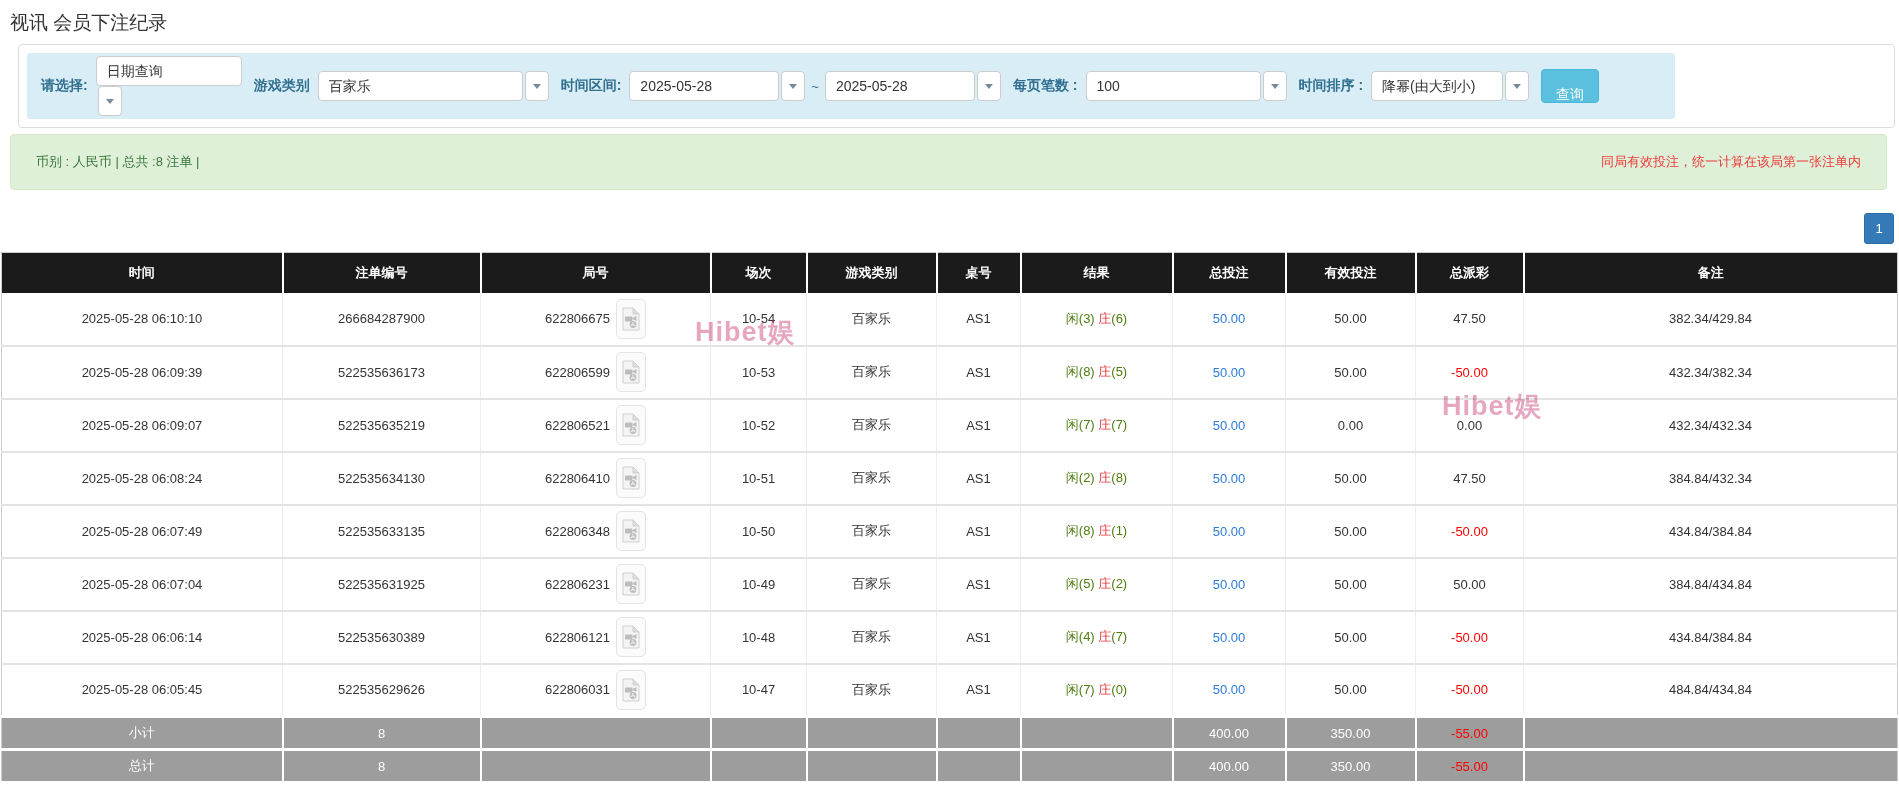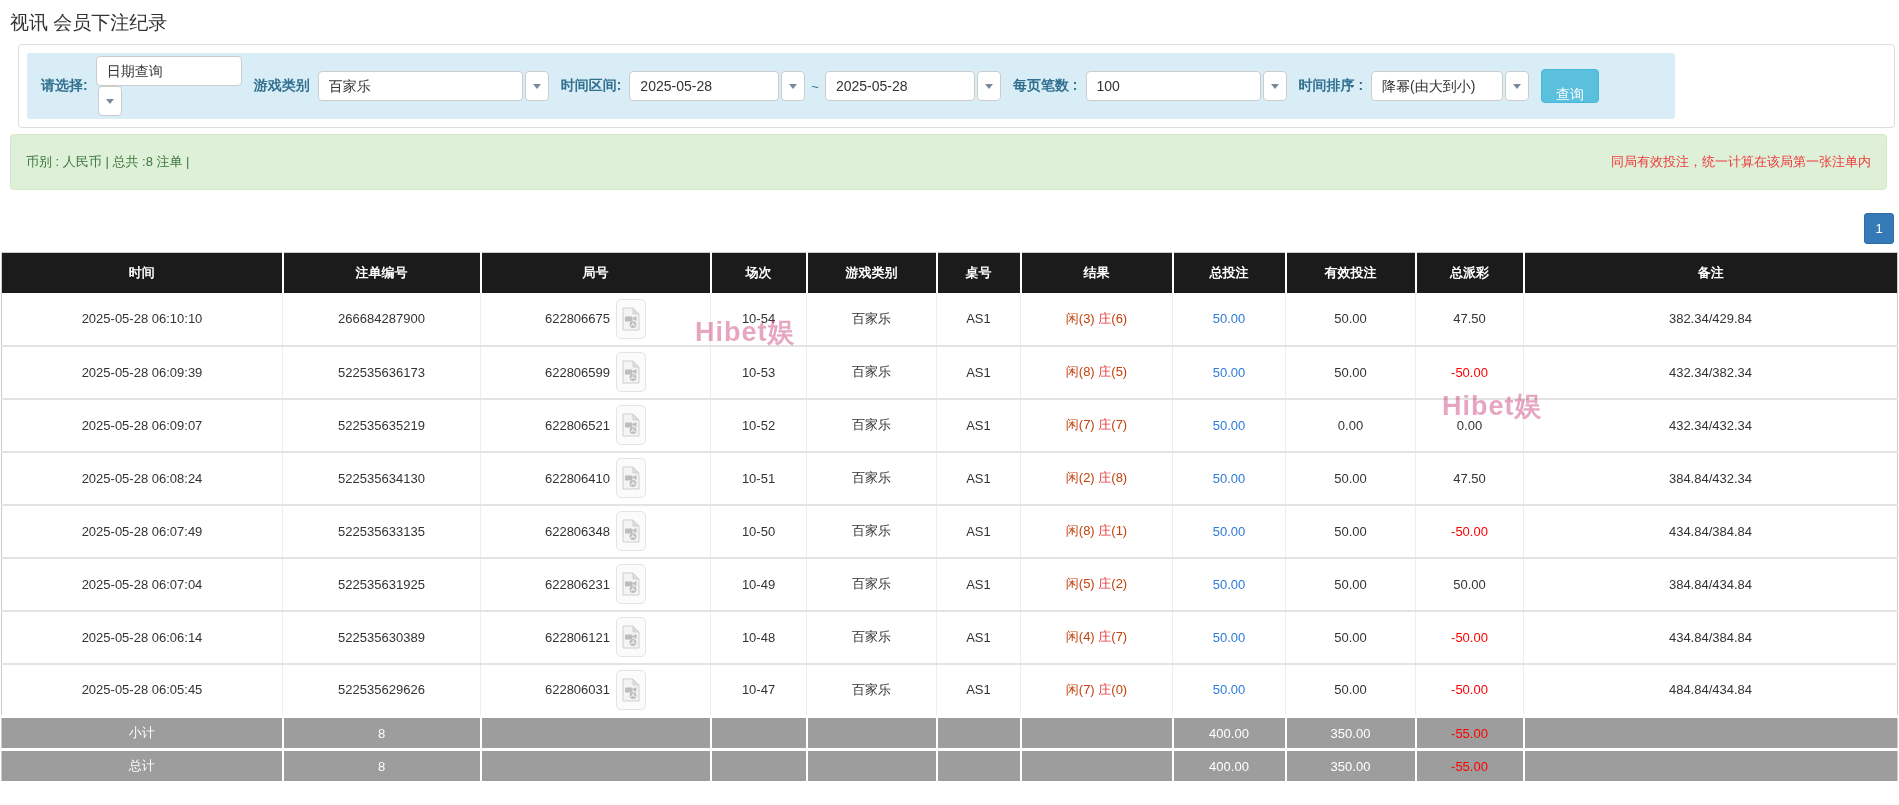--- a/index.html
+++ b/index.html
@@ -25,21 +25,21 @@
   .caret-shape { width:0; height:0; border-left:4px solid transparent;
     border-right:4px solid transparent; border-top:5px solid #7a8a99; }
   .tilde { color:#31708f; font-size:13px; margin:0 6px; }
   .search-btn { margin-left:12px; height:30px; padding:16px 14px; background:#5bc0de;
     border:1px solid #46b8da; border-radius:4px; color:#fff; font-size:14px; cursor:pointer; }
 
   
   .summary-bar { position:absolute; left:10px; top:134px; width:1877px; height:56px;
     background:#dff0d8; border:1px solid #d6e9c6; border-radius:4px;
     display:flex; align-items:center; justify-content:space-between;
-    padding:0 15px; font-size:13px; }
+    padding:0 25px; font-size:13px; }
   .summary-left { color:#3c763d; }
   .summary-notice { color:#ee3b3b; }
 
   
   .pagination { position:absolute; top:213px; right:5px; width:30px; height:31px;
     background:#337ab7; border:1px solid #2e6da4; border-radius:3px; color:#fff;
     font-size:13px; display:flex; align-items:center; justify-content:center; cursor:pointer; }
 
   
   .table-wrap { position:absolute; left:1px; top:252px; width:1897px; }
@@ -48,21 +48,21 @@
   th { background:#1b1b1b; color:#fff; height:40px; font-weight:bold; font-size:13px;
     border-right:2px solid #fff; text-align:center; }
   th:last-child { border-right:none; }
   tbody td { background:#fff; height:53px; text-align:center; vertical-align:middle;
     border-right:1px solid #ededed; border-bottom:2px solid #e3e3e3; }
   tbody td:last-child { border-right:none; }
   .round-cell-inner { display:flex; align-items:center; justify-content:center; }
   .video-btn { margin-left:6px; width:30px; height:40px; background:#fbfbfb;
     border:1px solid #e4e4e4; border-radius:5px; display:flex; align-items:center;
     justify-content:center; cursor:pointer; }
-  .res-p { color:#c2410c; }
+  .res-p { color:#4d7c0f; }
   .res-b { color:#e4393c; }
   .bet-link { color:#2d7bd9; cursor:pointer; }
   .neg { color:#f00; }
   tr.sumrow td { background:#9d9d9d; color:#fff; height:33px;
     border-right:2px solid #fff; border-bottom:3px solid #fff; border-top:3px solid #fff; }
   tr.sumrow td:last-child { border-right:none; }
   tr.sumrow td.neg { color:#f00; }
 
   
   .watermark { position:absolute; font-size:27px; font-weight:bold; color:#be185d;

